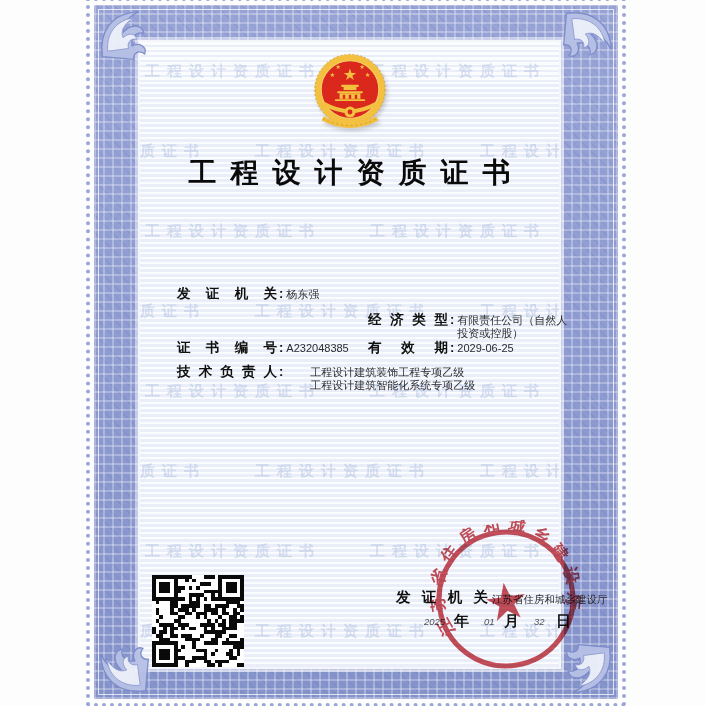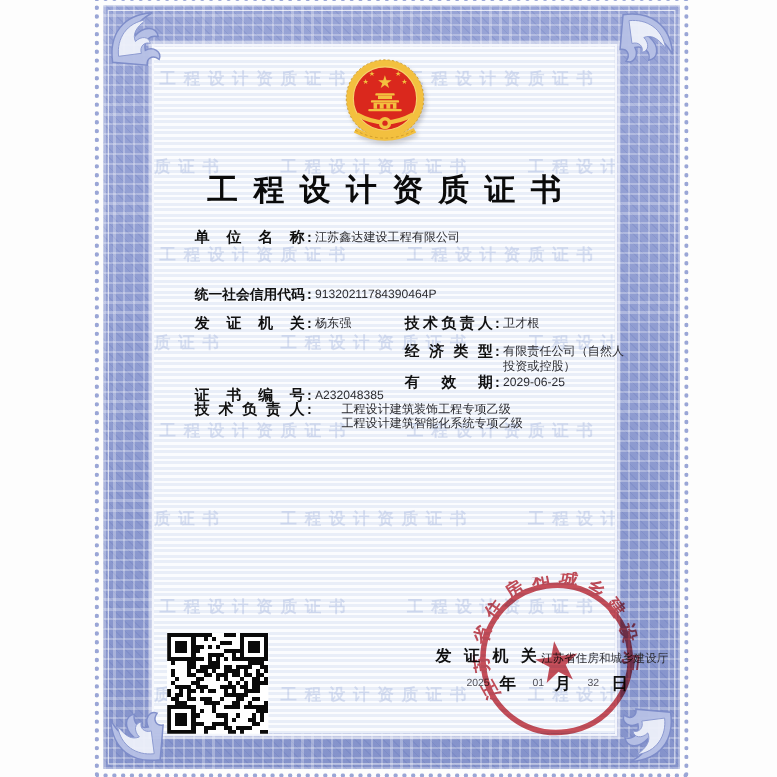--- a/index.html
+++ b/index.html
@@ -32,21 +32,21 @@
   .colon{font-weight:bold;font-size:13px;color:#101010;vertical-align:top;margin:0 3px 0 2px;line-height:16px;}
   .f-value{display:inline-block;font-size:11px;color:#2b2b30;vertical-align:top;line-height:13px;padding-top:2px;}
   .f-value.wrap{white-space:normal;width:120px;}
   .f-value.pre{white-space:pre-line;margin-left:24px;}
   .qr{position:absolute;left:12px;top:533px;width:92px;height:92px;z-index:2;background:#fff;}
   .qr svg{display:block;width:100%;height:100%;}
   .issuer{position:absolute;left:256px;top:547px;z-index:1;white-space:nowrap;}
   .issuer .f-label{width:92px;font-size:14.5px;}
   .issuer .f-value{font-size:10.5px;padding-top:4px;margin-left:4px;}
   .dateline{position:absolute;top:568px;left:0;z-index:1;}
-  .dateline .num{position:absolute;font-size:9.5px;color:#4e4e58;top:6px;}
+  .dateline .num{position:absolute;font-size:9.5px;color:#4e4e58;top:6px;font-style:italic;}
   .dateline .cjk{position:absolute;font-size:15px;font-weight:bold;color:#101010;top:2px;}
   .seal{position:absolute;left:290px;top:481px;width:152px;height:152px;z-index:3;
     mix-blend-mode:multiply;opacity:.88;transform:rotate(-8deg);}
   .corner{position:absolute;width:54px;height:54px;z-index:1;opacity:.95;}
   .c-tl{left:3px;top:3px;}
   .c-tr{right:3px;top:3px;transform:rotate(90deg);}
   .c-br{right:3px;bottom:3px;transform:rotate(180deg);}
   .c-bl{left:3px;bottom:3px;transform:rotate(270deg);}
 </style>
 </head>
@@ -119,36 +119,27 @@
       </g>
       <path d="M18,66 Q50,84 82,66" fill="none" stroke="#f3c03f" stroke-width="5"></path>
       <circle cx="50" cy="76" r="7" fill="#f3c03f"></circle>
       <circle cx="50" cy="76" r="3" fill="#da281d"></circle>
       <path d="M16,84 Q50,102 84,84" fill="none" stroke="#f3c03f" stroke-width="6"></path>
       <path d="M16,84 Q50,102 84,84" fill="none" stroke="#c9992a" stroke-width="1" stroke-dasharray="3 3"></path>
     </svg>
 
     <div class="title">工程设计资质证书</div>
 
-    <div class="row colL" style="left:37px;top:166px;">
-      <span class="f-label">单位名称</span><span class="colon">:</span><span class="f-value">江苏鑫达建设工程有限公司</span>
-    </div>
-    <div class="row colL" style="left:37px;top:218px;">
-      <span class="f-label tight">统一社会信用代码</span><span class="colon">:</span><span class="f-value">91320211784390464P</span>
-    </div>
     <div class="row colL" style="left:37px;top:244px;">
       <span class="f-label">发证机关</span><span class="colon">:</span><span class="f-value">杨东强</span>
     </div>
-    <div class="row colR" style="left:228px;top:244px;">
-      <span class="f-label">技术负责人</span><span class="colon">:</span><span class="f-value">卫才根</span>
-    </div>
     <div class="row colR" style="left:228px;top:270px;">
       <span class="f-label">经济类型</span><span class="colon">:</span><span class="f-value wrap">有限责任公司（自然人投资或控股）</span>
     </div>
-    <div class="row colL" style="left:37px;top:310px;">
+    <div class="row colL" style="left:37px;top:298px;">
       <span class="f-label">证书编号</span><span class="colon">:</span><span class="f-value">A232048385</span>
     </div>
     <div class="row colR" style="left:228px;top:298px;">
       <span class="f-label">有效期</span><span class="colon">:</span><span class="f-value">2029-06-25</span>
     </div>
     <div class="row colL" style="left:37px;top:322px;">
       <span class="f-label">技术负责人</span><span class="colon">:</span><span class="f-value pre">工程设计建筑装饰工程专项乙级
 工程设计建筑智能化系统专项乙级</span>
     </div>
 

